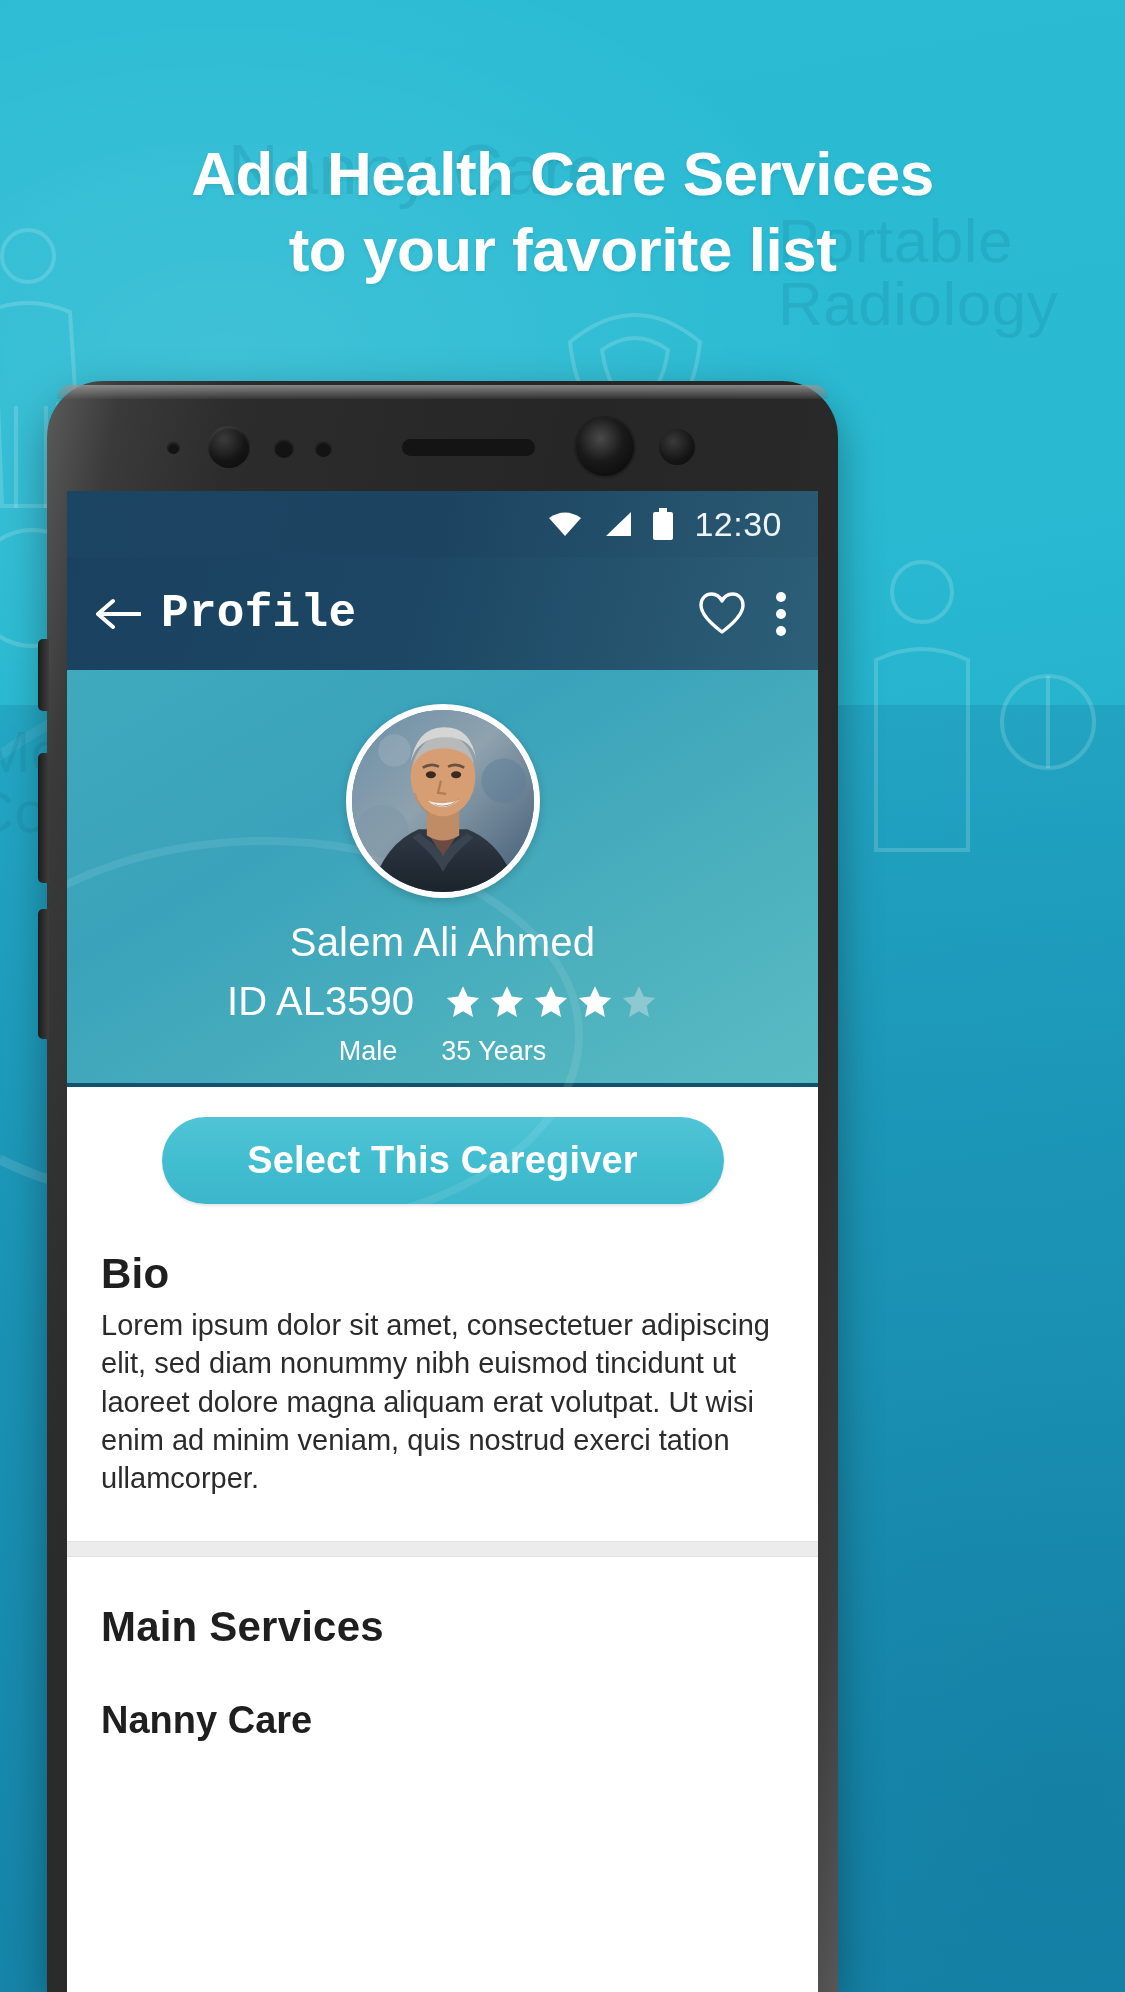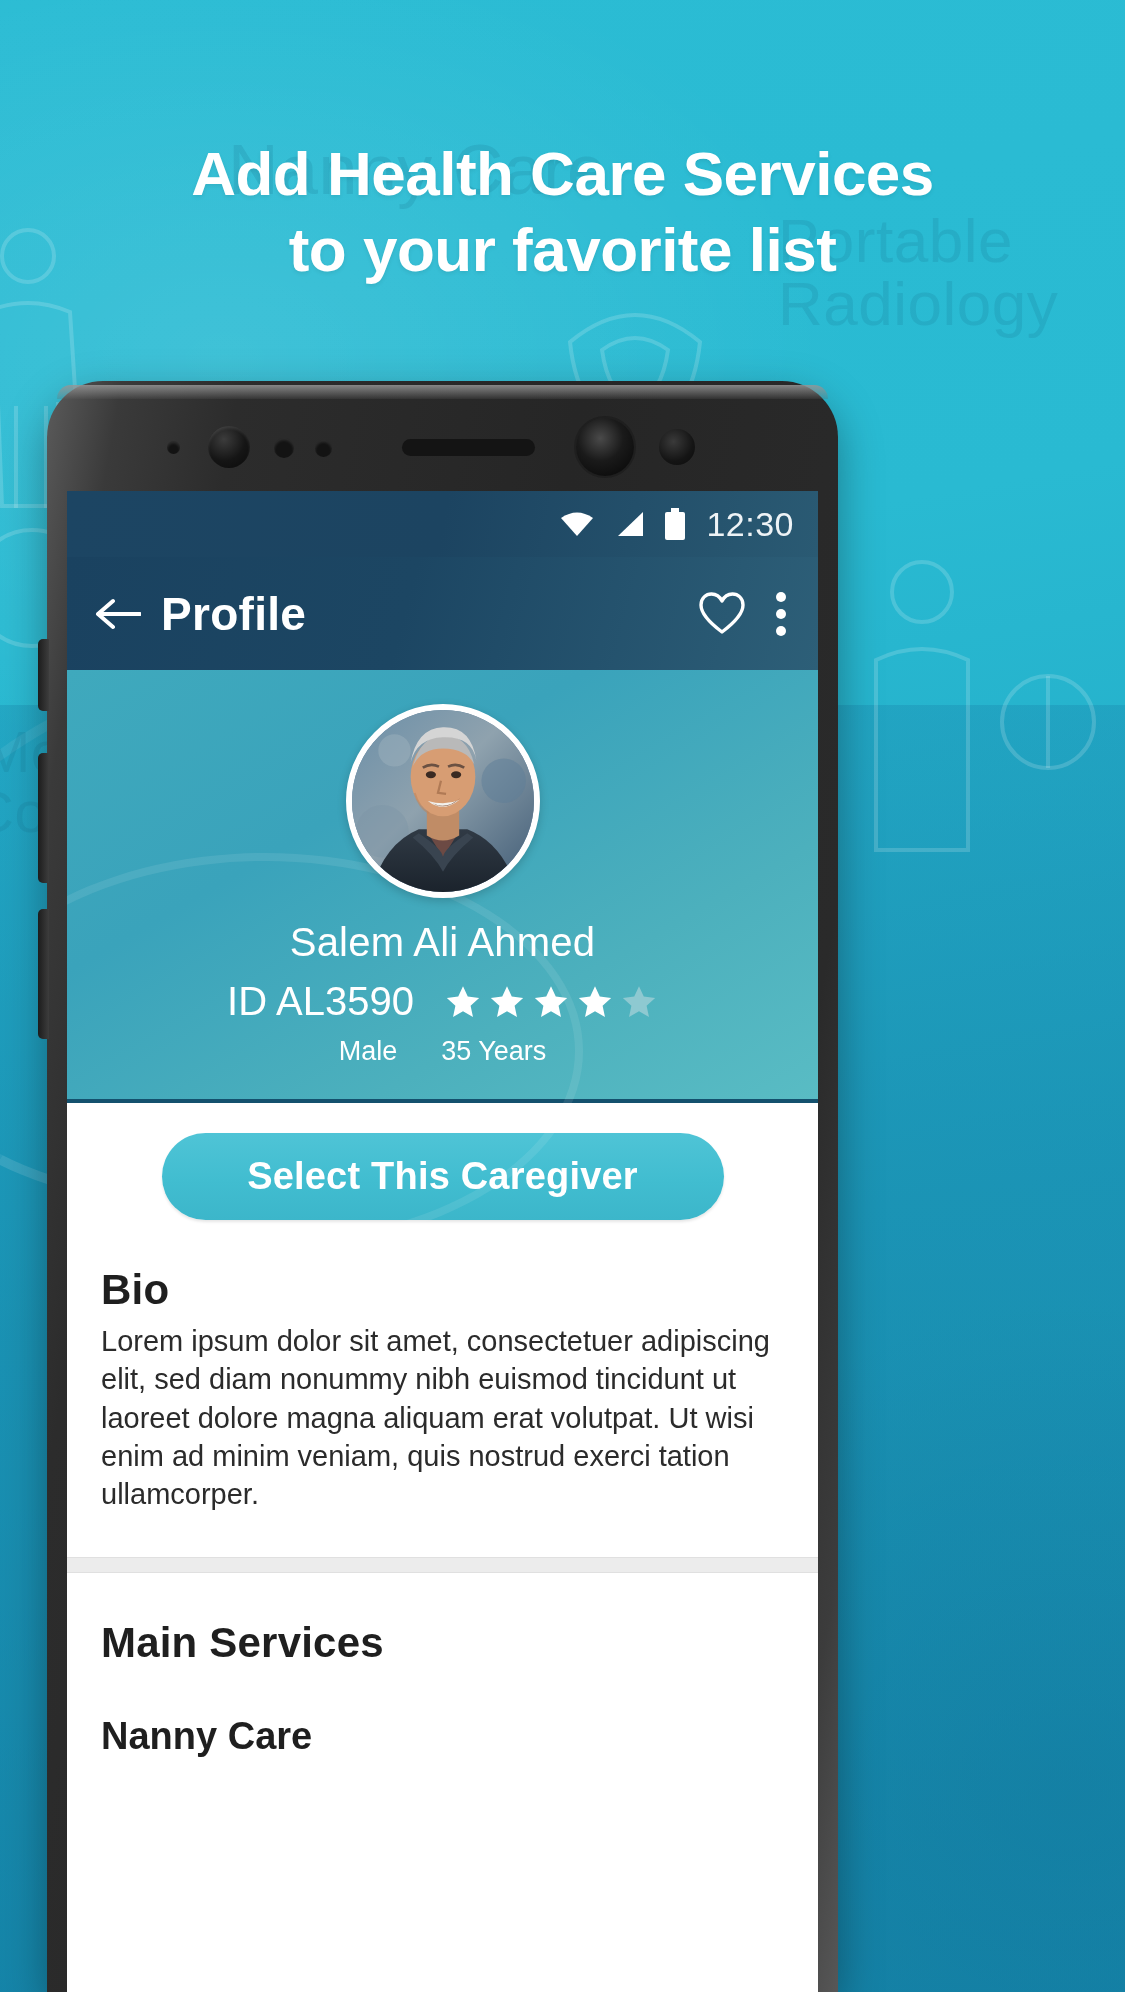--- a/index.html
+++ b/index.html
@@ -165,59 +165,60 @@
   }
 
   
   .statusbar {
     position: relative;
     height: 66px;
     background: linear-gradient(100deg, #1c4563 0%, #1c4461 50%, #2a5a73 100%);
     display: flex;
     align-items: center;
     justify-content: flex-end;
-    padding-right: 24px;
+    padding-right: 36px;
     gap: 20px;
   }
   .sb-clock {
     color: #eef3f6;
     font-size: 34px;
     letter-spacing: 0.5px;
   }
   .icon-wifi { width: 34px; height: 26px; }
   .icon-signal { width: 30px; height: 26px; }
   .icon-battery { width: 22px; height: 32px; }
 
   
   .appbar {
     position: relative;
     height: 113px;
     background: linear-gradient(105deg, #1a4260 0%, #1c4663 45%, #2d5f78 100%);
     display: flex;
     align-items: center;
     padding: 0 26px 0 28px;
+    font-family: Liberation Mono, monospace;
   }
   .back-arrow { width: 46px; height: 34px; flex: none; }
   .appbar-title {
     color: #ffffff;
     font-size: 46px;
     font-weight: bold;
     margin-left: 20px;
     letter-spacing: 0.3px;
     flex: 1;
   }
   .heart-icon { width: 48px; height: 44px; flex: none; margin-right: 30px; }
   .kebab { width: 10px; display: flex; flex-direction: column; gap: 7px; flex: none; margin-right: 6px; }
   .kebab i { width: 10px; height: 10px; border-radius: 50%; background: #fff; display: block; }
 
   
   .profile-head {
     position: relative;
     background: linear-gradient(150deg, #3fa9bd 0%, #3aa3bb 35%, #4cb0bd 70%, #59bcc4 100%);
-    padding: 34px 0 32px;
+    padding: 34px 0 16px;
     text-align: center;
     border-bottom: 4px solid #14516e;
   }
   .profile-head::before {
     content: "";
     position: absolute;
     left: -120px; bottom: -150px;
     width: 620px; height: 380px;
     border-radius: 50%;
     border: 8px solid rgba(255,255,255,0.09);

